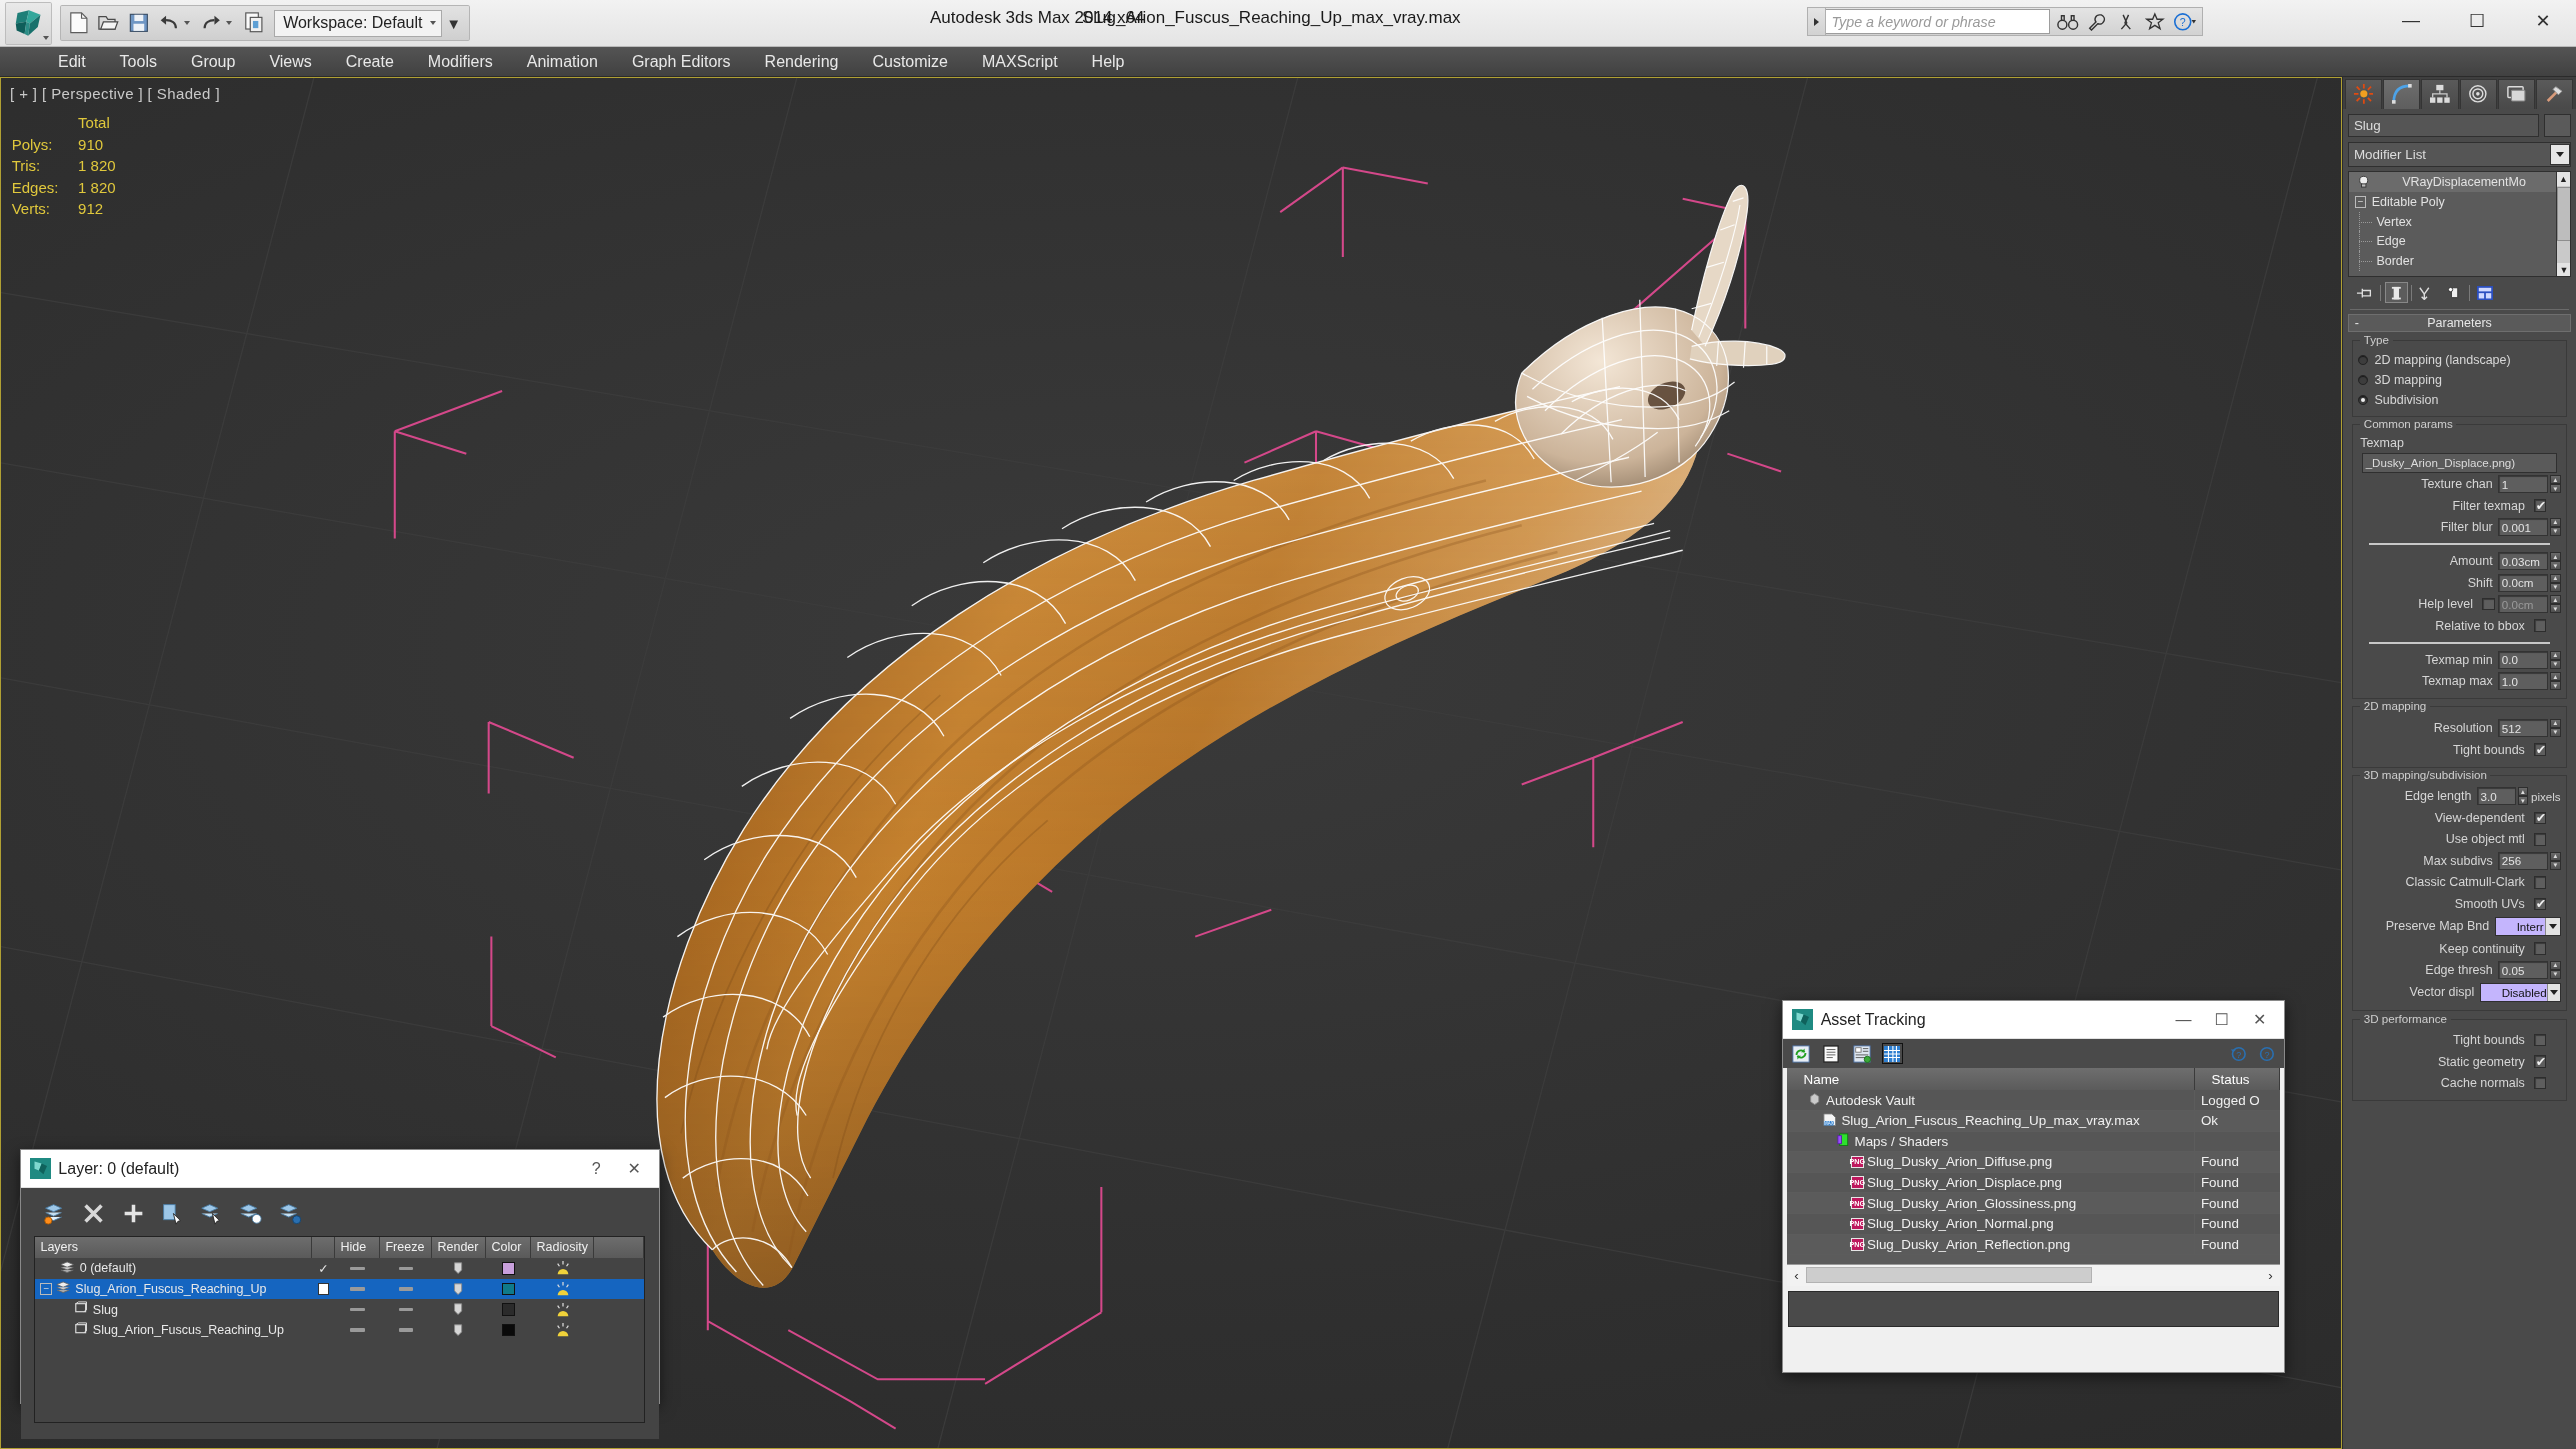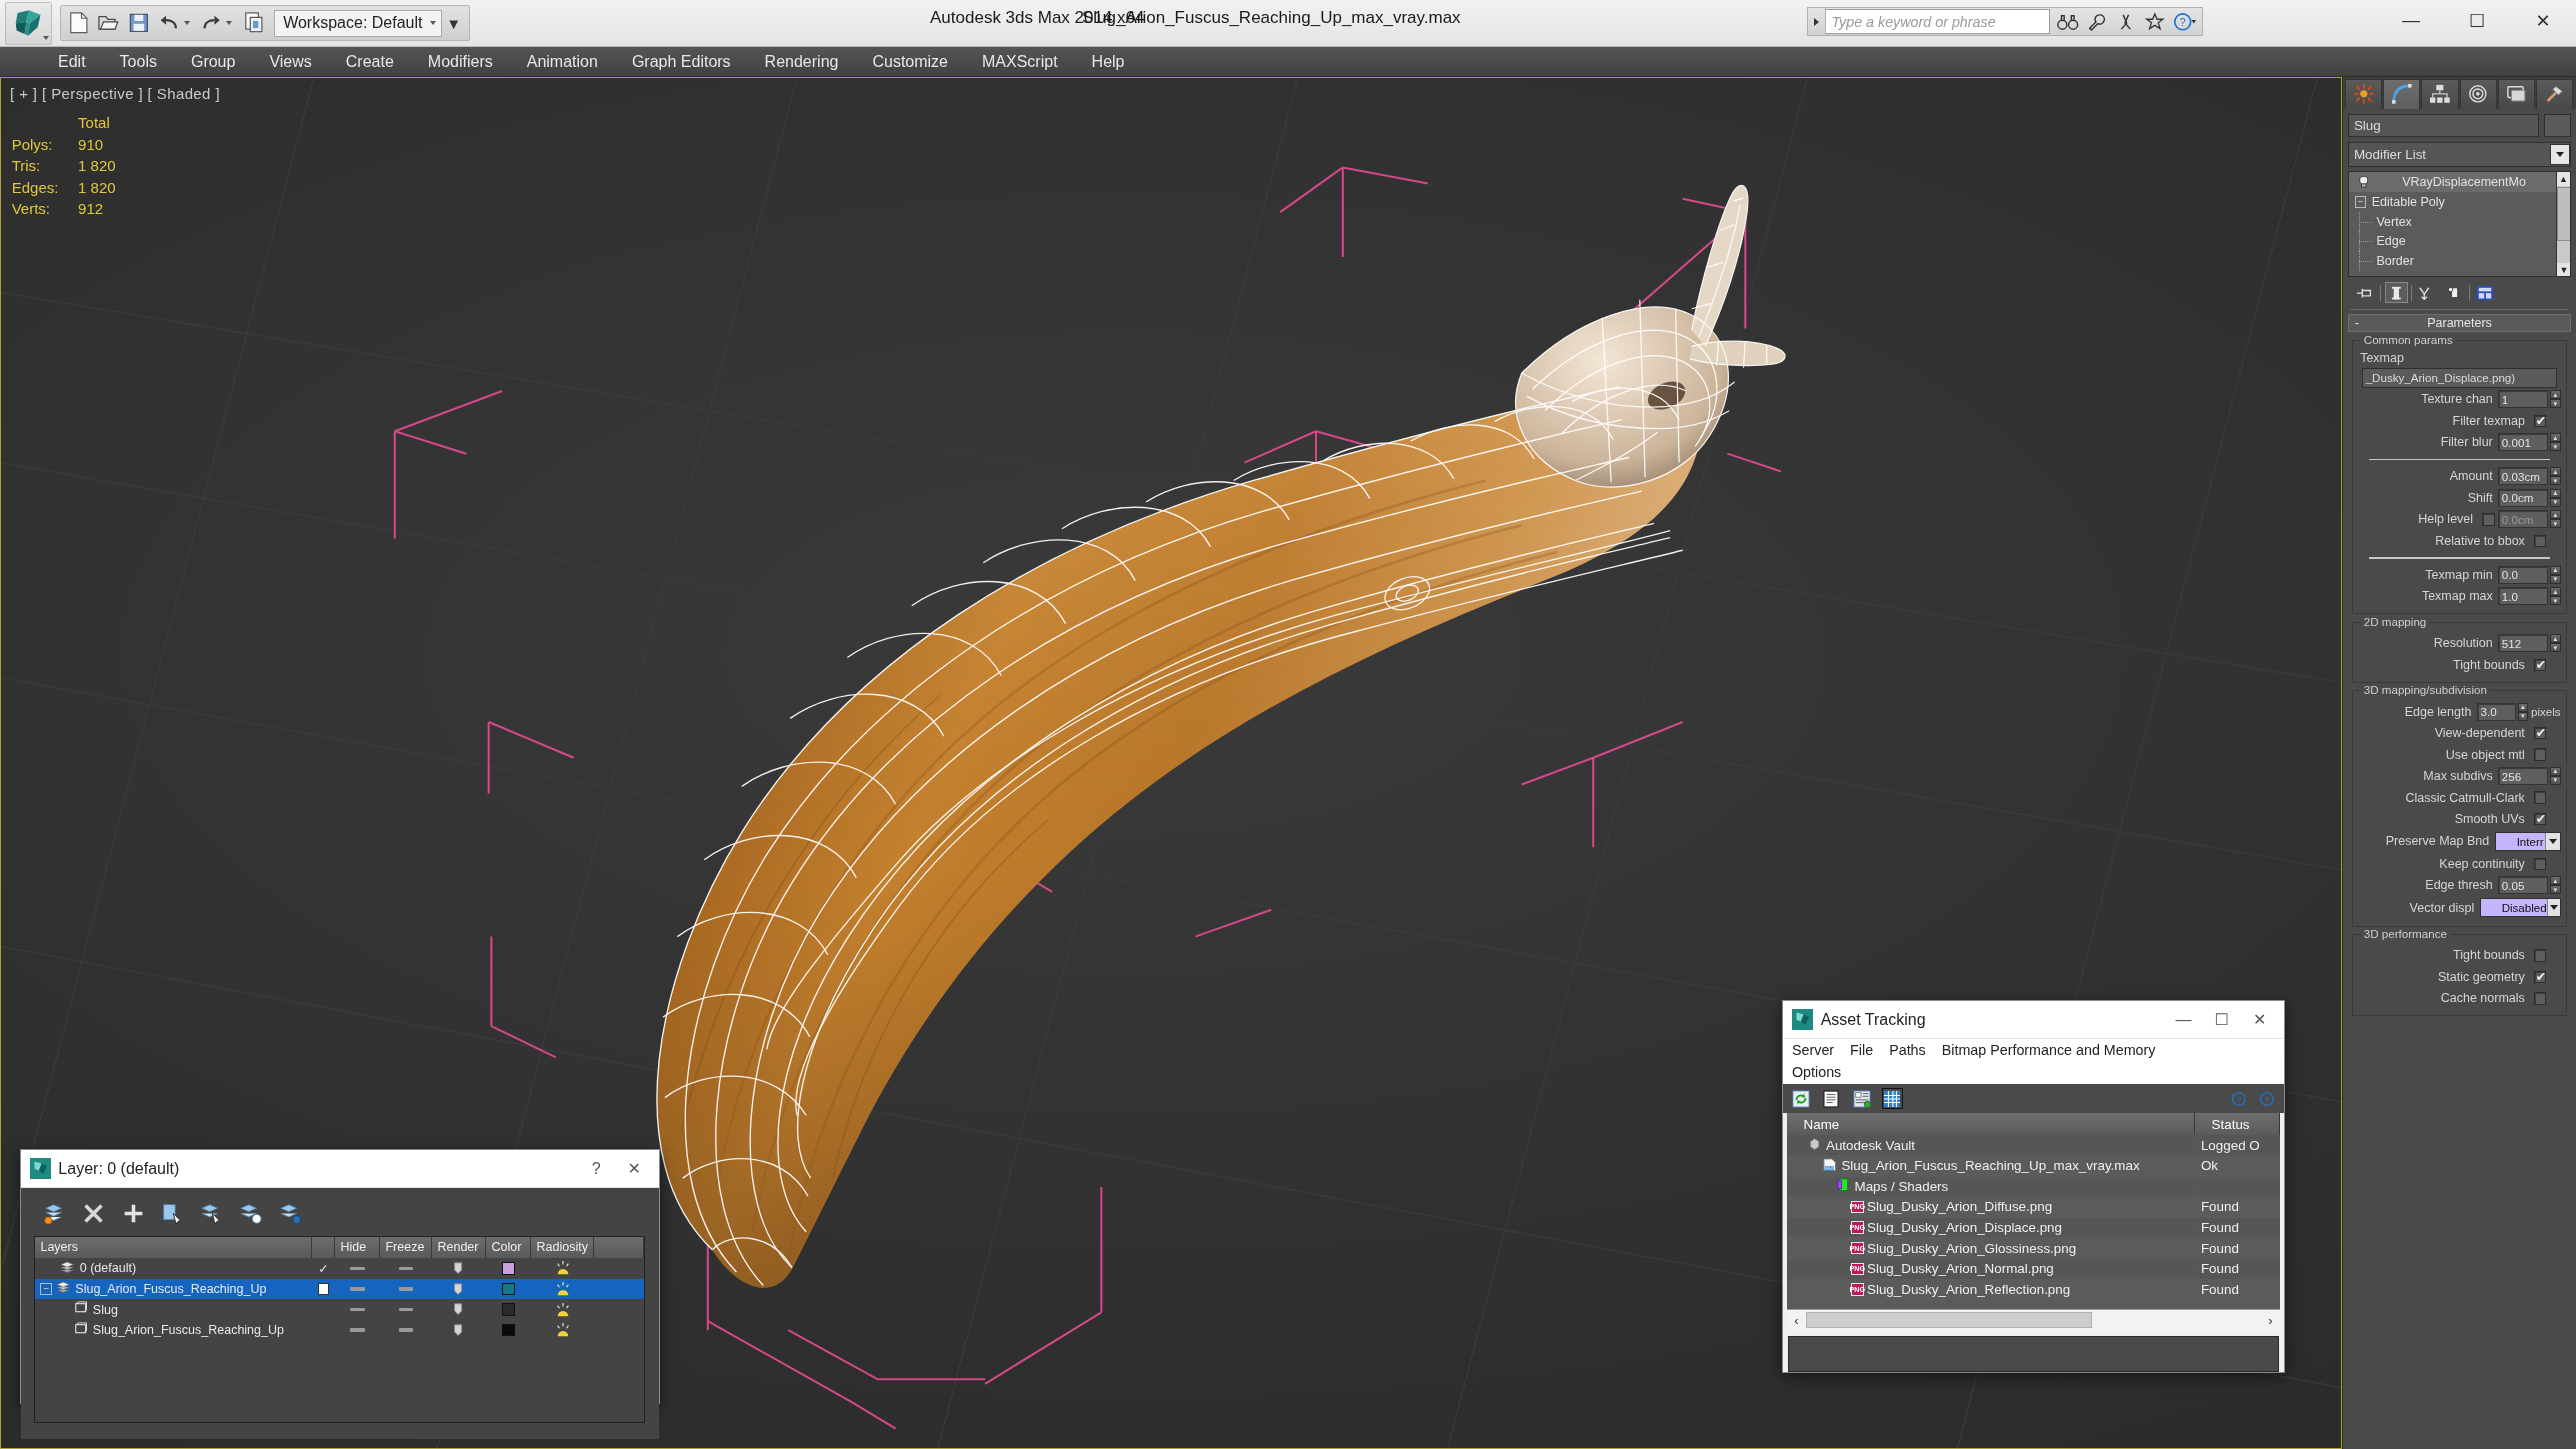--- a/index.html
+++ b/index.html
@@ -605,20 +605,35 @@
     </div>
 
     <div class="hrline"></div>
 
     <div class="rollup">
       <div class="rolltitle">
         <span class="minus">-</span>
         <span>Parameters</span>
       </div>
 
+      <div class="group">
+        <span class="grouplabel">Type</span>
+        <div class="radio-row">
+          <span class="radio"></span>
+          <span>2D mapping (landscape)</span>
+        </div>
+        <div class="radio-row">
+          <span class="radio"></span>
+          <span>3D mapping</span>
+        </div>
+        <div class="radio-row">
+          <span class="radio on"></span>
+          <span>Subdivision</span>
+        </div>
+      </div>
 
       <div class="group">
         <span class="grouplabel">Common params</span>
         <div style="color:#d6d6d6;font-size:12.5px;margin:1.8px 0 2.7px 1.8px;">Texmap</div>
         <div class="texmapbtn">_Dusky_Arion_Displace.png)</div>
 
         <div class="prow">
           <span class="plabel">Texture chan</span>
           <span class="pfield">1</span>
           <span class="spin">
@@ -1037,28 +1052,20 @@
         </svg>
     </span>
     <span class="ttext">Asset Tracking</span>
     <span class="tbtns">
       <span class="tb">—</span>
       <span class="tb">☐</span>
       <span class="tb">✕</span>
     </span>
   </div>
 
-  <div class="at-men	u" style="background:#fff;height:45px;padding:0 9px;font-size:14.3px;color:#222;display:flex;flex-wrap:wrap;align-content:flex-start;">
-    <span style="margin-right:16px;line-height:22.4px;">Server</span>
-    <span style="margin-right:16px;line-height:22.4px;">File</span>
-    <span style="margin-right:16px;line-height:22.4px;">Paths</span>
-    <span style="margin-right:16px;line-height:22.4px;">Bitmap Performance and Memory</span>
-    <span style="width:100%;"></span>
-    <span style="margin-right:16px;line-height:22.4px;">Options</span>
-  </div>
 
   <div class="at-tools">
     <span class="at-tool">
       <svg width="18" height="18" viewBox="0 0 20 20">
           <rect x="1" y="1" width="18" height="18" fill="#e8eef5" stroke="#4a6fa5"></rect>
           <path d="M5 11a5 5 0 019-3M15 9a5 5 0 01-9 3" fill="none" stroke="#21a021" stroke-width="2"></path>
           <path d="M14 4v4h-4M6 16v-4h4" fill="#21a021"></path>
         </svg>
     </span>
     <span class="at-tool">

